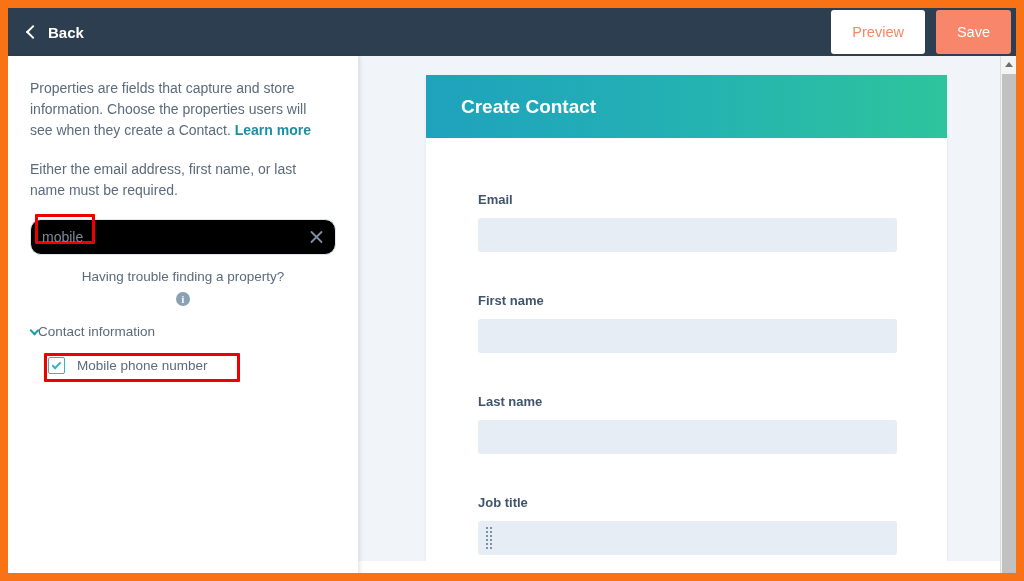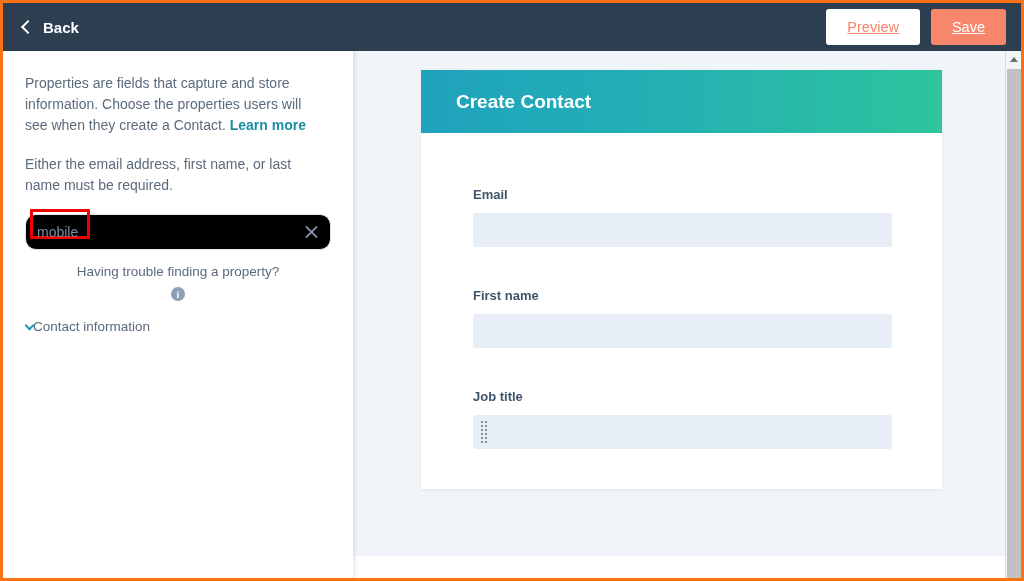--- a/index.html
+++ b/index.html
@@ -9,21 +9,21 @@
     height: 581px;
     overflow: hidden;
     font-family: "Liberation Sans", sans-serif;
     background: #ffffff;
   }
 
   #app {
     position: relative;
     width: 1024px;
     height: 581px;
-    border: 3px solid #f97316;
+    border: 8px solid #f97316;
     background: #ffffff;
     overflow: hidden;
   }
 
   
   .topbar {
     position: absolute;
     left: 0; top: 0;
     width: 1020px;
     height: 48px;
@@ -61,32 +61,31 @@
     pointer-events: none;
   }
   .topbar-actions {
     position: absolute;
     right: 17px;
     display: flex;
     gap: 11px;
     align-items: center;
   }
   .btn {
-    height: 36px;
+    height: 44px;
     padding: 0 21px;
     border-radius: 3px;
     font-size: 14.5px;
     display: flex;
     align-items: center;
     justify-content: center;
     cursor: pointer;
     user-select: none;
     border: none;
     font-family: inherit;
-    text-decoration: underline;
   }
   .btn-preview {
     background: #ffffff;
     color: #f8866a;
   }
   .btn-save {
     background: #f8866a;
     color: #ffffff;
   }
 
@@ -417,20 +416,27 @@
       <div class="hint-row">
         <span>Having trouble finding a property?</span>
         <span class="info-icon">i</span>
       </div>
 
       <div class="group-row">
         <span class="caret-down"></span>
         <span>Contact information</span>
       </div>
 
+      <div class="prop-item">
+        <div class="prop-annot"></div>
+        <span class="checkbox">
+          <span class="check-mark"></span>
+        </span>
+        <span class="prop-label">Mobile phone number</span>
+      </div>
 
     </div>
   </div>
 
   <div class="canvas">
     <div class="form-card">
 
       <div class="card-header">
         <span class="card-title">Create Contact</span>
       </div>
@@ -440,20 +446,24 @@
         <div class="field">
           <div class="field-label">Email</div>
           <div class="field-input"></div>
         </div>
 
         <div class="field">
           <div class="field-label">First name</div>
           <div class="field-input"></div>
         </div>
 
+        <div class="field">
+          <div class="field-label">Last name</div>
+          <div class="field-input"></div>
+        </div>
 
         <div class="field">
           <div class="field-label">Job title</div>
           <div class="field-input">
             <span class="drag-handle">
               <i></i>
                 <i></i>
                 <i></i>
                 <i></i>
                 <i></i>

